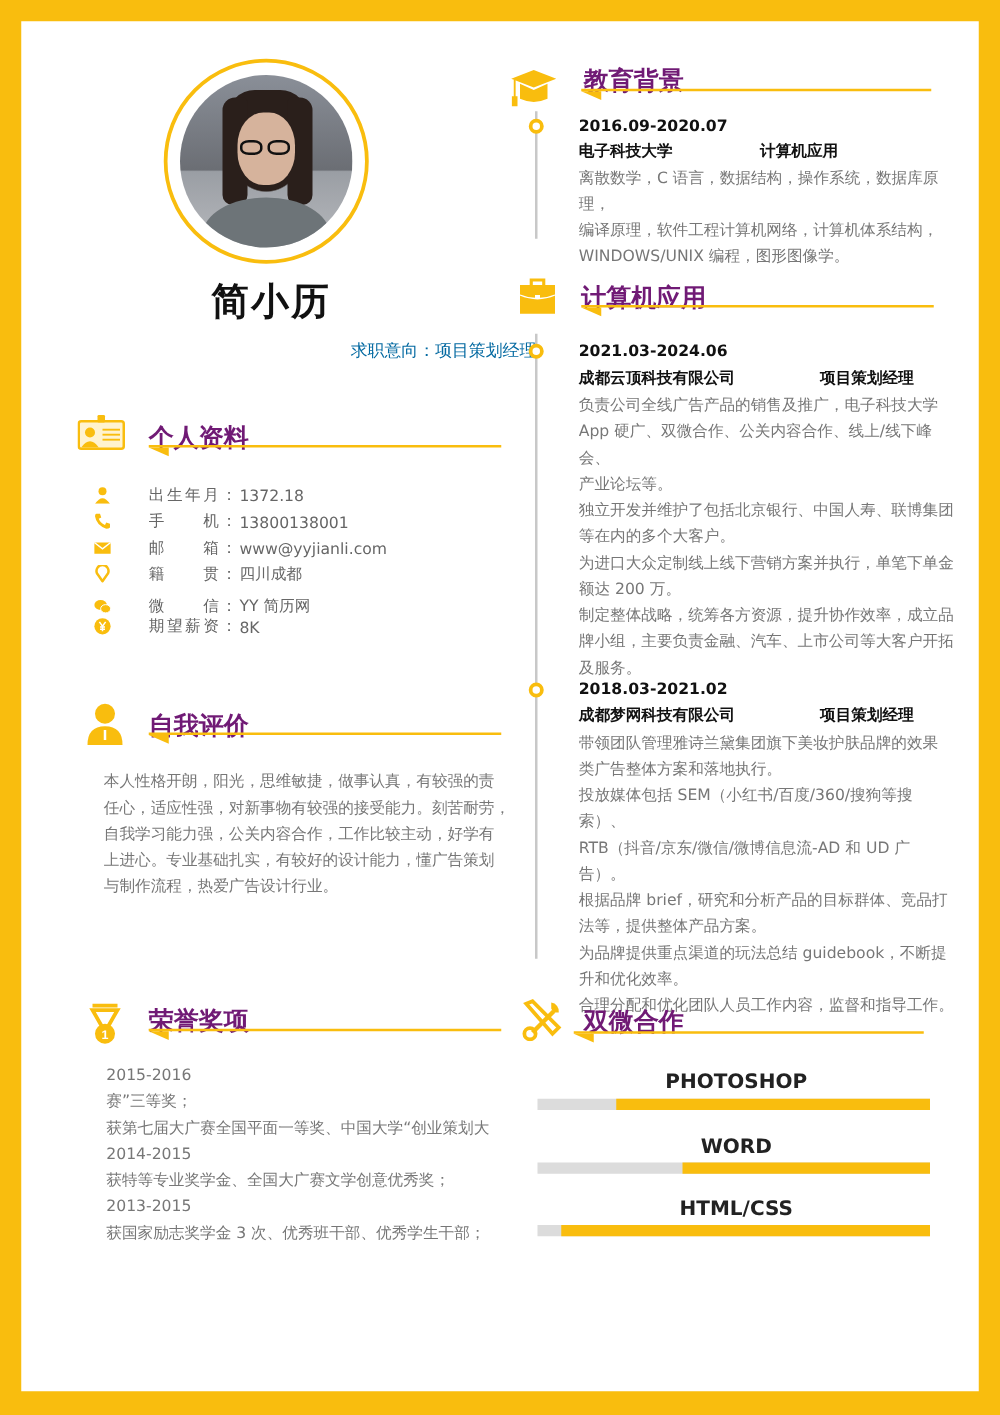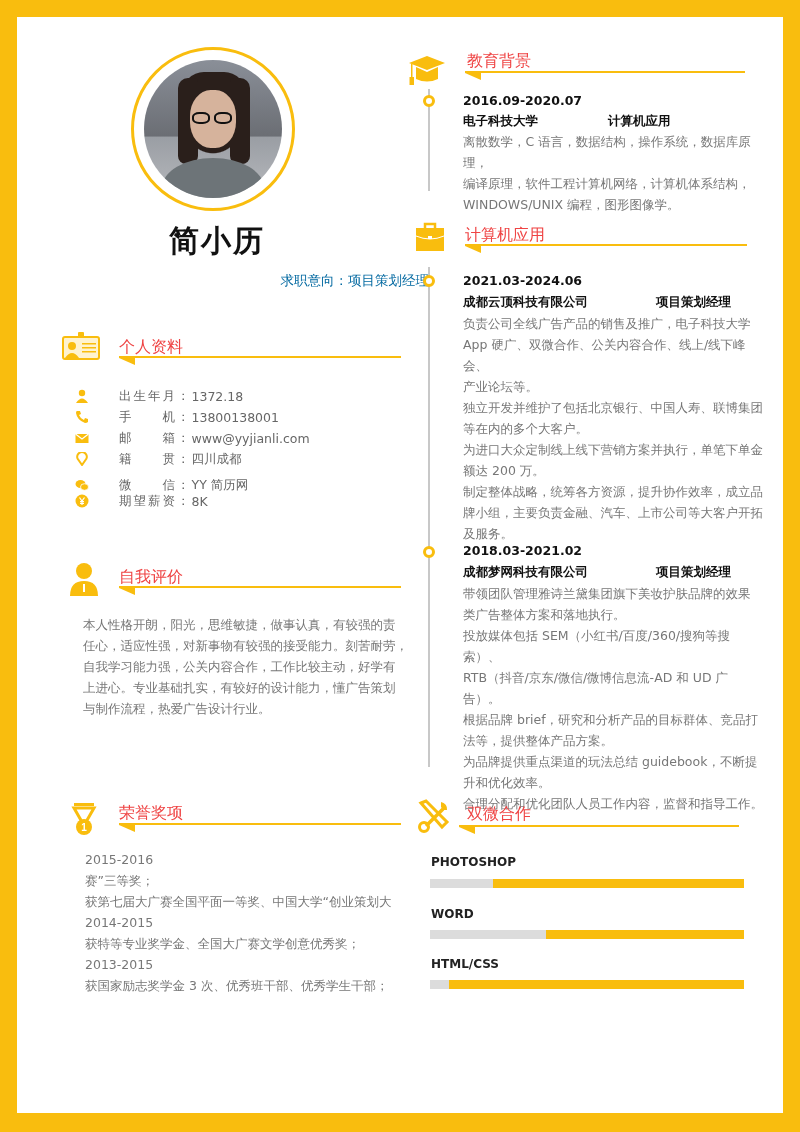--- a/index.html
+++ b/index.html
@@ -47,21 +47,21 @@
   .name {
     position: absolute; left: 0; width: 400px; top: 204px; text-align: center;
     font-size: 30px; font-weight: bold; color: #111; letter-spacing: 2px;
   }
   .intent {
     position: absolute; left: 12px; width: 400px; top: 255px; text-align: right;
     font-size: 13.5px; color: #0369a1;
   }
 
   
-  .sec-title { position: absolute; font-size: 16px; font-weight: normal; color: #ef4444; }
+  .sec-title { position: absolute; font-size: 20px; font-weight: bold; color: #701a75; }
   .sec-line { position: absolute; height: 2px; background: #f9bd0e; }
   .sec-tri {
     position: absolute; width: 0; height: 0;
     border-top: 7px solid #f9bd0e; border-left: 16px solid transparent;
   }
   .icon { position: absolute; }
 
   
   .info-row { position: absolute; left: 58px; height: 20px; display: flex; align-items: center; font-size: 12.5px; color: #666; }
   .info-row .ico { width: 14px; height: 14px; display: inline-block; margin-right: 30px; position: relative; }
@@ -70,21 +70,21 @@
 
   .para { position: absolute; font-size: 12.5px; color: #777; line-height: 21px; }
 
   
   .tl-line { position: absolute; width: 2px; background: #c8c8c8; }
   .tl-dot { position: absolute; width: 12px; height: 12px; border-radius: 50%; border: 3px solid #f9bd0e; background: #fff; }
   .date { position: absolute; font-size: 12.5px; font-weight: bold; color: #111; }
   .org { position: absolute; font-size: 12.5px; font-weight: bold; color: #111; }
 
   
-  .skill-name { position: absolute; left: 414px; width: 316px; text-align: left; font-size: 12px; font-weight: bold; color: #222; }
+  .skill-name { position: absolute; left: 414px; width: 316px; text-align: center; font-size: 16px; font-weight: bold; color: #222; }
   .bar { position: absolute; left: 413px; width: 314px; height: 9px; background: #dcdcdc; }
   .bar .fill { position: absolute; right: 0; top: 0; height: 9px; background: #f9bd0e; }
 </style>
 </head>
 <body>
 
 <div class="page">
 
   <div class="avatar-ring">
     <div class="avatar">

